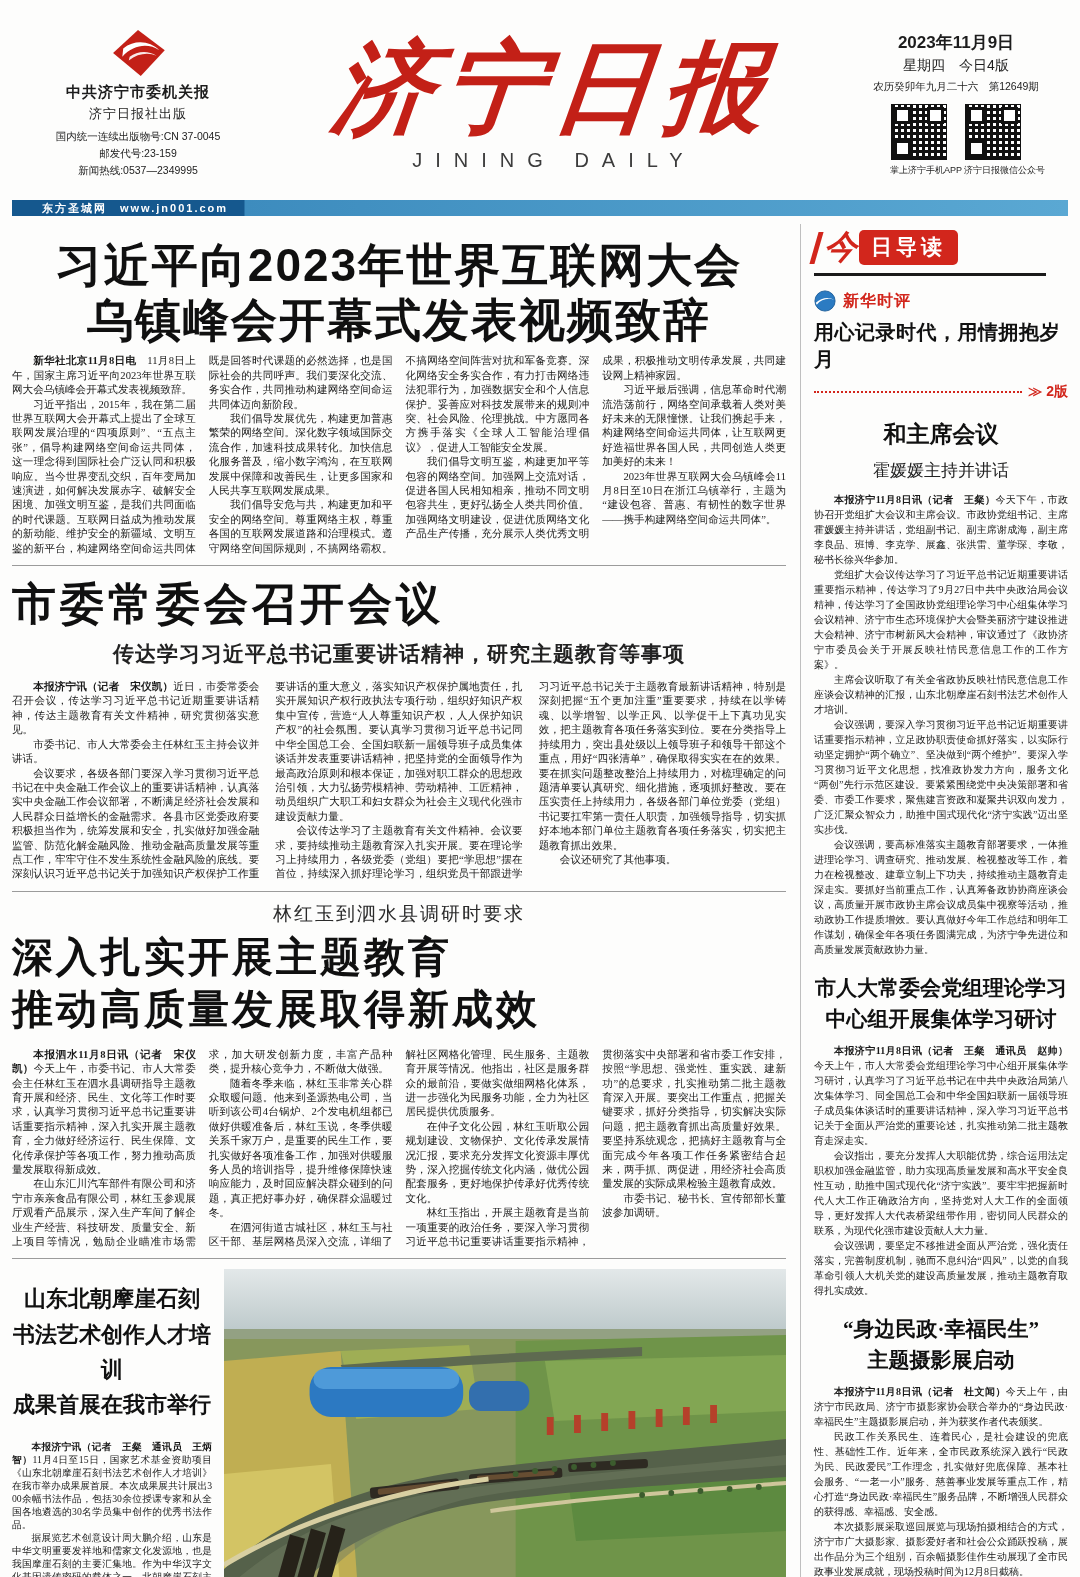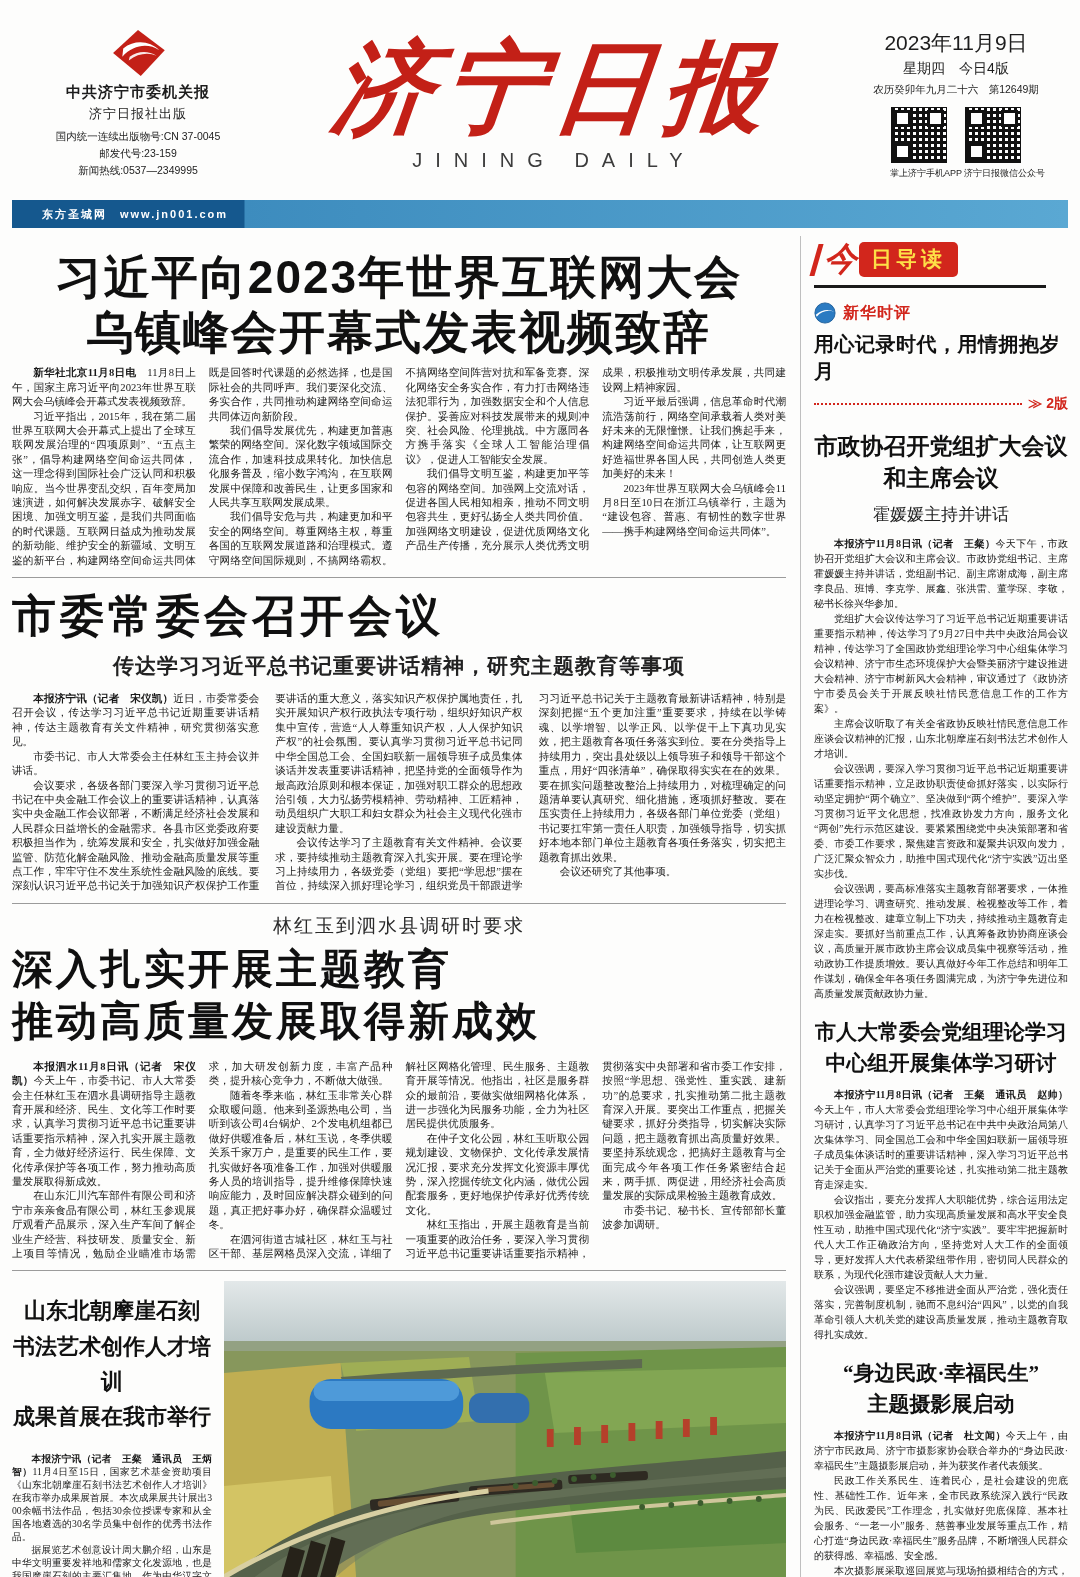--- a/index.html
+++ b/index.html
@@ -12,35 +12,35 @@
   .org-bold{font-size:15px;font-weight:700;letter-spacing:1px;}
   .org-mid{font-size:13px;margin:3px 0 5px;letter-spacing:1px;}
   .org-small{font-size:10.5px;line-height:1.6;color:#222;}
   .mast-center{text-align:center;}
   .paper-title{display:inline-block;font-family:"Liberation Serif",serif;font-weight:900;
                font-style:italic;font-size:100px;line-height:1.05;color:#c32017;
                letter-spacing:10px;transform:skewX(-6deg);white-space:nowrap;}
   .paper-title-en{font-family:"Liberation Sans",sans-serif;font-size:20px;letter-spacing:13px;
                color:#3c3c3c;margin-top:8px;}
   .mast-right{text-align:center;font-family:"Liberation Sans",sans-serif;}
-  .date-main{font-size:21px;font-weight:400;}
+  .date-main{font-size:17px;font-weight:700;}
   .date-week{font-size:14px;margin-top:3px;}
   .date-lunar{font-size:10.5px;margin-top:5px;}
   .qr-row{display:flex;justify-content:center;gap:16px;margin-top:10px;}
   .qr{width:58px;}
   .qr-box{width:54px;height:54px;margin:0 auto;position:relative;border:1px solid #111;
     background:repeating-linear-gradient(0deg,#111 0 3px,transparent 3px 6px),
                repeating-linear-gradient(90deg,#111 0 3px,#fff 3px 6px);}
   .qr-box::before,.qr-box::after{content:"";position:absolute;width:11px;height:11px;
     border:3px solid #111;background:#fff;top:2px;}
   .qr-box::before{left:2px;} .qr-box::after{right:2px;}
   .qr-corner{position:absolute;width:11px;height:11px;border:3px solid #111;background:#fff;bottom:2px;left:2px;}
   .qr-label{font-size:9px;margin-top:4px;white-space:nowrap;}
   
-  .site-band{height:28px;margin-top:2px;display:flex;align-items:center;color:#fff;
+  .site-band{height:16px;margin-top:2px;display:flex;align-items:center;color:#fff;
     font-family:"Liberation Sans",sans-serif;font-size:11px;font-weight:700;letter-spacing:2px;
     background:linear-gradient(90deg,#15588e 0,#15588e 232px,#3d8cbe 233px,#5aa8d3 100%);
     padding-left:30px;box-sizing:border-box;}
   
   .content{display:grid;grid-template-columns:1fr 268px;margin-top:8px;}
   .main-col{padding-right:14px;min-width:0;}
   .aside{border-left:1px solid #bfbfbf;padding-left:13px;min-width:0;}
   .rule{border:none;border-top:1px solid #9b9b9b;margin:9px 0;}
   
   .lead-headline{font-family:"Liberation Sans",sans-serif;font-weight:900;font-size:46px;
@@ -64,21 +64,21 @@
   .left-art-headline{font-size:22px;font-weight:900;text-align:center;line-height:1.6;
     margin:12px 0 18px;color:#111;}
   .left-art-body{font-size:9.7px;line-height:1.34;}
   .figure{flex:1;display:flex;flex-direction:column;min-width:0;}
   .photo{width:100%;height:352px;display:block;}
   
   .daodu{display:flex;align-items:center;border-bottom:3px solid #1a1a1a;
     padding:2px 0 8px;margin:4px 22px 14px 0;}
   .daodu-bar{width:5px;height:32px;background:#d2261c;transform:skewX(-16deg);margin-right:5px;flex:none;}
   .daodu-prefix{color:#d2261c;font-size:33px;font-weight:900;font-style:italic;line-height:1;margin-right:2px;}
-  .daodu-pill{background:#d2261c;color:#fde047;font-family:"Liberation Sans",sans-serif;
+  .daodu-pill{background:#d2261c;color:#ffffff;font-family:"Liberation Sans",sans-serif;
     font-size:21px;font-weight:900;letter-spacing:4px;padding:3px 12px 4px;border-radius:5px;}
   .shiping-row{display:flex;align-items:center;gap:7px;margin:8px 0 7px;}
   .shiping-icon{width:22px;height:22px;flex:none;}
   .shiping-tag{color:#d2261c;font-family:"Liberation Sans",sans-serif;font-size:16px;font-weight:900;letter-spacing:1px;}
   .shiping-title{font-size:20px;font-weight:900;letter-spacing:0.5px;margin:4px 0 10px;color:#111;}
   .dotted-row{display:flex;align-items:center;gap:6px;margin:0 0 18px;}
   .dotted-line{flex:1;border-top:2px dotted #d2261c;height:0;}
   .page-ref{color:#d2261c;font-family:"Liberation Sans",sans-serif;font-size:14px;font-weight:900;white-space:nowrap;}
   .aside-art{margin-bottom:16px;}
   .zx-headline{font-size:23px;font-weight:900;text-align:center;line-height:1.4;margin:2px 0 6px;color:#101010;}
@@ -285,21 +285,20 @@
         <span class="shiping-tag">新华时评</span>
       </div>
       <div class="shiping-title">用心记录时代，用情拥抱岁月</div>
       <div class="dotted-row">
         <span class="dotted-line"></span>
         <span class="page-ref"><span>≫</span> <span>2版</span></span>
       </div>
 
       <article class="aside-art">
         <h3 class="zx-headline" style="margin-top:0">
-          <span style="display:block">市政协召开党组扩大会议</span>
           <span style="display:block">和主席会议</span>
         </h3>
         <div class="zx-sub">霍媛媛主持并讲话</div>
         <div class="aside-body">
           <p><b>本报济宁11月8日讯（记者　王粲）</b><span>今天下午，市政协召开党组扩大会议和主席会议。市政协党组书记、主席霍媛媛主持并讲话，党组副书记、副主席谢成海，副主席李良品、班博、李克学、展鑫、张洪雷、董学琛、李敬，秘书长徐兴华参加。</span></p>
           <p>党组扩大会议传达学习了习近平总书记近期重要讲话重要指示精神，传达学习了9月27日中共中央政治局会议精神，传达学习了全国政协党组理论学习中心组集体学习会议精神、济宁市生态环境保护大会暨美丽济宁建设推进大会精神、济宁市树新风大会精神，审议通过了《政协济宁市委员会关于开展反映社情民意信息工作的工作方案》。</p>
           <p>主席会议听取了有关全省政协反映社情民意信息工作座谈会议精神的汇报，山东北朝摩崖石刻书法艺术创作人才培训。</p>
           <p>会议强调，要深入学习贯彻习近平总书记近期重要讲话重要指示精神，立足政协职责使命抓好落实，以实际行动坚定拥护“两个确立”、坚决做到“两个维护”。要深入学习贯彻习近平文化思想，找准政协发力方向，服务文化“两创”先行示范区建设。要紧紧围绕党中央决策部署和省委、市委工作要求，聚焦建言资政和凝聚共识双向发力，广泛汇聚众智众力，助推中国式现代化“济宁实践”迈出坚实步伐。</p>
           <p>会议强调，要高标准落实主题教育部署要求，一体推进理论学习、调查研究、推动发展、检视整改等工作，着力在检视整改、建章立制上下功夫，持续推动主题教育走深走实。要抓好当前重点工作，认真筹备政协协商座谈会议，高质量开展市政协主席会议成员集中视察等活动，推动政协工作提质增效。要认真做好今年工作总结和明年工作谋划，确保全年各项任务圆满完成，为济宁争先进位和高质量发展贡献政协力量。</p>
         </div>

